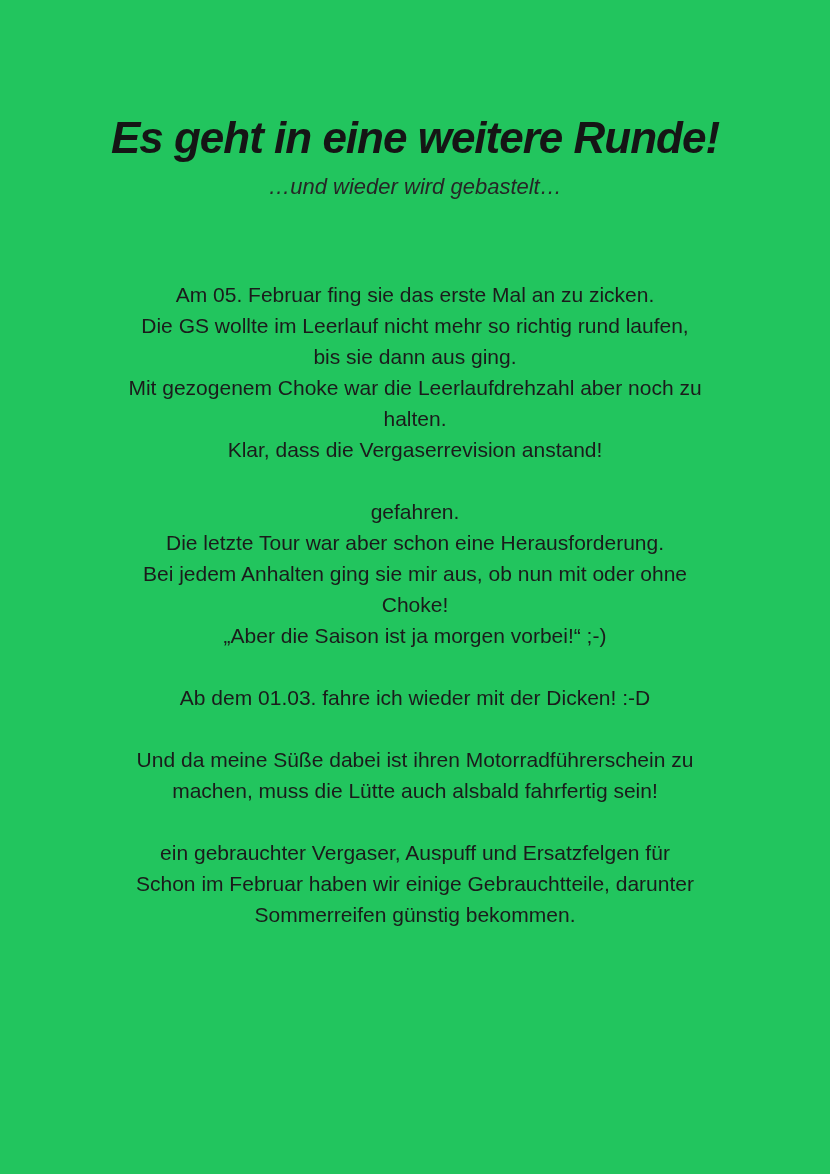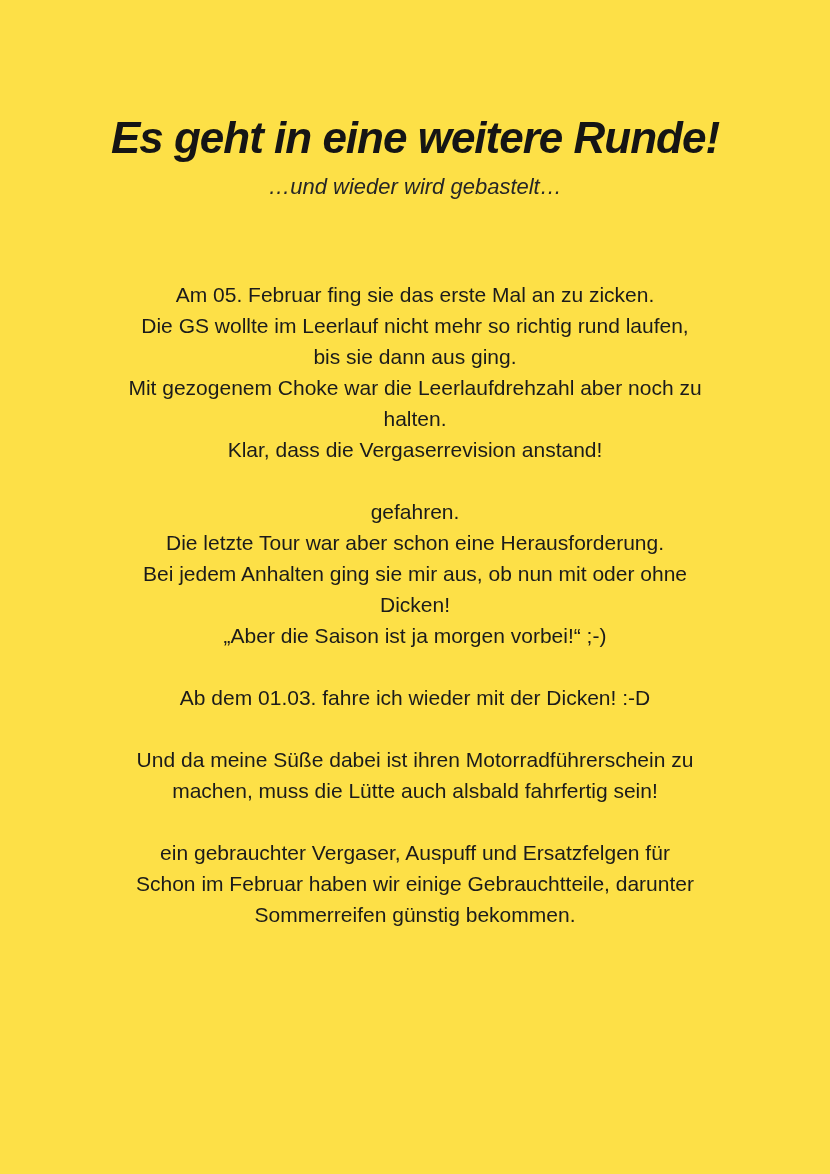--- a/index.html
+++ b/index.html
@@ -5,21 +5,21 @@
   html, body {
     margin: 0;
     padding: 0;
     background: #ffffff;
   }
   .page {
     position: relative;
     width: 830px;
     height: 1174px;
     margin: 0 auto;
-    background: #fde047;
+    background: #22c55e;
     overflow: hidden;
     font-family: "Liberation Sans", "DejaVu Sans", sans-serif;
     color: #1b1b1b;
   }
   .doc-title {
     margin: 112px 0 0 0;
     text-align: center;
     font-size: 44px;
     line-height: 1.2;
     font-weight: 700;
@@ -64,21 +64,21 @@
         <span class="line">Die GS wollte im Leerlauf nicht mehr so richtig rund laufen,</span>
         <span class="line">bis sie dann aus ging.</span>
         <span class="line">Mit gezogenem Choke war die Leerlaufdrehzahl aber noch zu</span>
         <span class="line">halten.</span>
         <span class="line">Klar, dass die Vergaserrevision anstand!</span>
       </p>
       <p>
         <span class="line">gefahren.</span>
         <span class="line">Die letzte Tour war aber schon eine Herausforderung.</span>
         <span class="line">Bei jedem Anhalten ging sie mir aus, ob nun mit oder ohne</span>
-        <span class="line">Dicken!</span>
+        <span class="line">Choke!</span>
         <span class="line">„Aber die Saison ist ja morgen vorbei!“ ;-)</span>
       </p>
       <p>
         <span class="line">Ab dem 01.03. fahre ich wieder mit der Dicken! :-D</span>
       </p>
       <p>
         <span class="line">Und da meine Süße dabei ist ihren Motorradführerschein zu</span>
         <span class="line">machen, muss die Lütte auch alsbald fahrfertig sein!</span>
       </p>
       <p>

